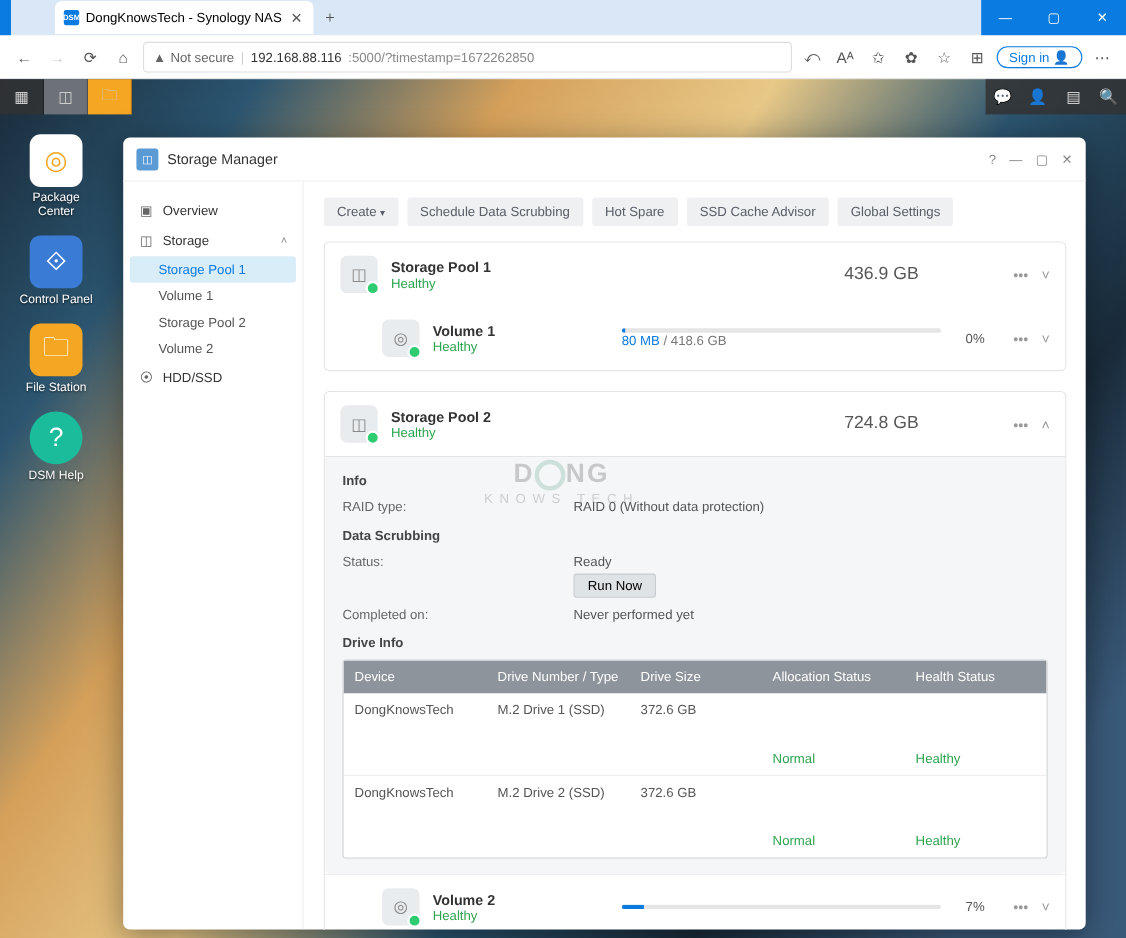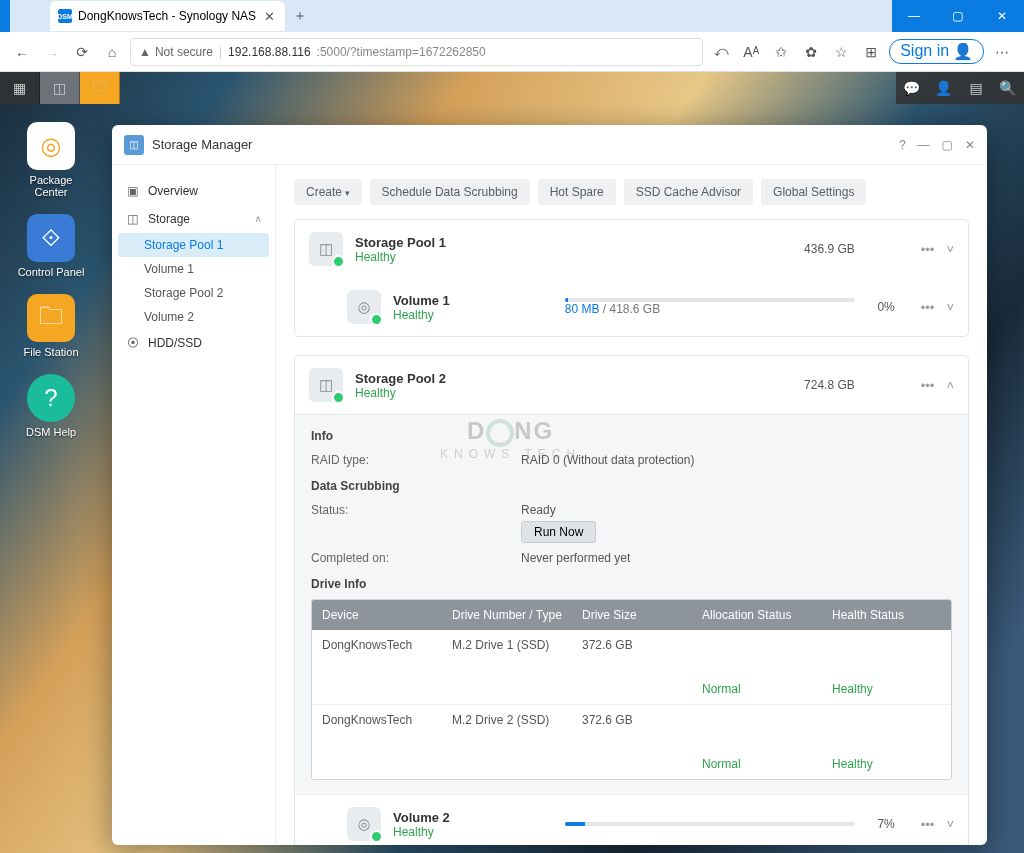--- a/index.html
+++ b/index.html
@@ -16,21 +16,21 @@
 .win-controls div { width: 44px; text-align: center; font-size: 12px; color: #fff; display: flex; align-items: center; justify-content: center; height: 100%; }
 .win-coloredge { width: 10px; background: #0a7be0; height: 32px; }
 
 .addrbar { height: 40px; display: flex; align-items: center; background: #fff; gap: 6px; padding: 0 10px; border-bottom: 1px solid #e0e0e0; }
 .addrbar .icon { width: 24px; height: 24px; display: flex; align-items: center; justify-content: center; color: #555; font-size: 14px; border-radius: 4px; }
 .url-box { flex: 1; display: flex; align-items: center; border: 1px solid #ddd; border-radius: 4px; height: 28px; padding: 0 8px; font-size: 12px; color: #555; gap: 6px; }
 .url-box .warn { color: #666; font-size: 12px; display: inline-flex; align-items: center; gap: 4px; }
 .url-box .sep { color: #ccc; }
 .url-box .url-host { color: #333; }
 .url-box .url-rest { color: #888; }
-.signin { border: 1px solid #0a7be0; color: #0a7be0; border-radius: 12px; font-size: 16px; padding: 2px 10px; display: flex; gap: 4px; }
+.signin { border: 1px solid #0a7be0; color: #0a7be0; border-radius: 12px; font-size: 12px; padding: 2px 10px; display: flex; gap: 4px; }
 
 
 .desktop {
   position: relative;
   height: 781px;
   background: linear-gradient(125deg, #1a2b3a 0%, #2b5570 15%, #d4a05a 30%, #e8c887 45%, #2b5570 60%, #1a2b3a 75%, #3a5a7a 90%);
   background-size: cover;
 }
 .dsm-toolbar { position: absolute; top: 0; left: 0; right: 0; height: 32px; display: flex; justify-content: space-between; }
 .dsm-toolbar-left { display: flex; }
@@ -67,21 +67,21 @@
 .sm-tabs { display: flex; gap: 8px; margin-bottom: 14px; }
 .sm-tab { background: #eef0f2; border-radius: 3px; padding: 6px 12px; font-size: 12px; color: #585d66; cursor: pointer; }
 .sm-tab .caret { font-size: 9px; margin-left: 3px; }
 
 .pool-card { border: 1px solid #e5e5e5; border-radius: 5px; margin-bottom: 18px; }
 .pool-header, .vol-row { display: flex; align-items: center; padding: 12px 14px; gap: 12px; }
 .pool-icon, .vol-icon { width: 34px; height: 34px; background: #e9ecef; border-radius: 6px; position: relative; display: flex; align-items: center; justify-content: center; color: #888; font-size: 15px; }
 .pool-icon .badge, .vol-icon .badge { position: absolute; bottom: -2px; right: -2px; width: 13px; height: 13px; background: #2ecc71; border: 2px solid #fff; border-radius: 50%; }
 .pool-title { font-weight: 600; font-size: 13px; color: #333; }
 .pool-status { color: #2ea44f; font-size: 12px; }
-.pool-size { margin-left: auto; margin-right: 54px; color: #555; font-size: 12px; }
+.pool-size { margin-left: auto; margin-right: 74px; color: #555; font-size: 16px; }
 .row-actions { display: flex; align-items: center; gap: 12px; color: #999; }
 .row-actions span { cursor: pointer; font-size: 13px; }
 
 .vol-row { padding-left: 52px; }
 .vol-usage { margin-left: auto; display: flex; align-items: center; gap: 10px; width: 330px; }
 .vol-bar { flex: 1; height: 4px; background: #e5e5e5; border-radius: 2px; position: relative; overflow: hidden; }
 .vol-bar .fill { position: absolute; height: 100%; background: #0a7be0; }
 .vol-text { font-size: 12px; }
 .vol-text .used { color: #0a7be0; }
 .vol-text .total { color: #777; }

